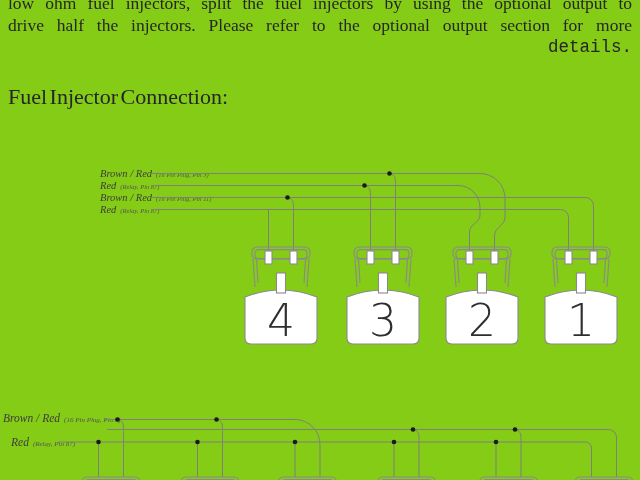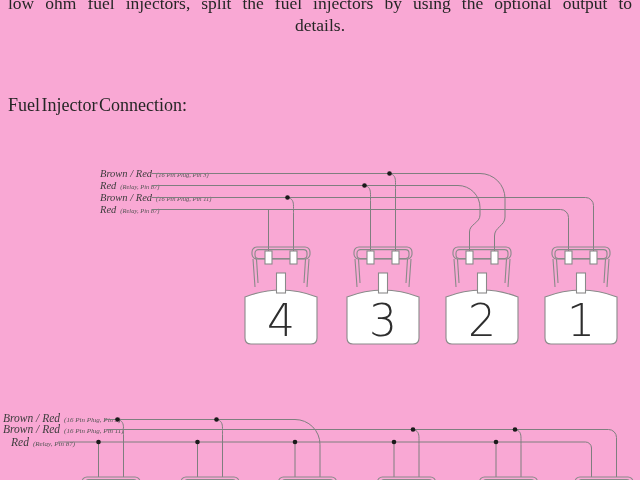--- a/index.html
+++ b/index.html
@@ -1,40 +1,41 @@
 <!DOCTYPE html>
 <html><head>
 <meta charset="utf-8">
 <style>
   html,body{margin:0;padding:0;background:#fff;}
-  #page{position:relative;width:640px;height:480px;overflow:hidden;background:#f9a8d4;
+  #page{position:relative;width:640px;height:480px;overflow:hidden;background:#84cc16;
         font-family:"Liberation Serif",serif;color:#1e1e1e;}
   .para{position:absolute;left:8px;top:-8px;width:624px;font-size:17.5px;line-height:22px;color:#262626;}
   .jline{text-align:justify;text-align-last:justify;}
-  .lline{text-align:center;}
-  .heading{position:absolute;left:8px;top:95px;font-size:18px;color:#262626;word-spacing:-3px;}
+  .lline{text-align:right;font-family:Liberation Mono, monospace;}
+  .heading{position:absolute;left:8px;top:84px;font-size:22px;color:#262626;word-spacing:-3px;}
   .wl{position:absolute;white-space:nowrap;color:#3c3c3c;}
   .wl .wname{font-size:10.5px;font-style:italic;}
   .wl .wdetail{font-size:6.5px;font-style:italic;color:#555;}
   .wlb .wname{font-size:11.5px;}
   .wlb .wdetail{font-size:7px;font-style:italic;color:#555;}
   svg{position:absolute;left:0;}
   .wire{stroke:#7f7f7f;stroke-width:1;fill:none;}
   .dot{fill:#1a1a1a;stroke:none;}
   .inj{stroke:#8a8a8a;stroke-width:1.1;fill:none;}
   .injfill{stroke:#8a8a8a;stroke-width:1.1;fill:#ffffff;}
   .num{font-family:"DejaVu Sans","Liberation Sans",sans-serif;font-weight:200;font-size:44px;fill:#2e2e2e;text-anchor:middle;}
 </style>
 </head>
 <body>
 
 <div id="page">
 
   <div class="para">
     <div class="jline">low ohm fuel injectors, split the fuel injectors by using the optional output to</div>
+    <div class="jline">drive half the injectors. Please refer to the optional output section for more</div>
     <div class="lline">details.</div>
   </div>
 
   <div class="heading">Fuel Injector Connection:</div>
 
   <div class="wl" style="left:100px;top:163px;">
     <span class="wname">Brown / Red</span>
     <span class="wdetail">(16 Pin Plug, Pin 3)</span>
   </div>
   <div class="wl" style="left:100px;top:175px;">
@@ -91,24 +92,20 @@
     <text class="num" x="281" y="176">4</text>
     <text class="num" x="383" y="176">3</text>
     <text class="num" x="482" y="176">2</text>
     <text class="num" x="581" y="176">1</text>
   </svg>
 
   <div class="wl wlb" style="left:3px;top:408px;">
     <span class="wname">Brown / Red</span>
     <span class="wdetail">(16 Pin Plug, Pin 3)</span>
   </div>
-  <div class="wl wlb" style="left:3px;top:418.5px;">
-    <span class="wname">Brown / Red</span>
-    <span class="wdetail">(16 Pin Plug, Pin 11)</span>
-  </div>
   <div class="wl wlb" style="left:11px;top:431.5px;">
     <span class="wname">Red</span>
     <span class="wdetail">(Relay, Pin 87)</span>
   </div>
 
   <svg width="640" height="72" viewBox="0 0 640 72" style="top:408px;">
 
     <path class="wire" d="M104,11.5 H295 a25,25 0 0 1 25,25 V69"></path>
     <path class="wire" d="M117.5,11.5 c5,1 6,4 6,9 c0,3 0,4 0,6 V69"></path>
     <path class="wire" d="M216.5,11.5 c5,1 6,4 6,9 c0,3 0,4 0,6 V69"></path>

